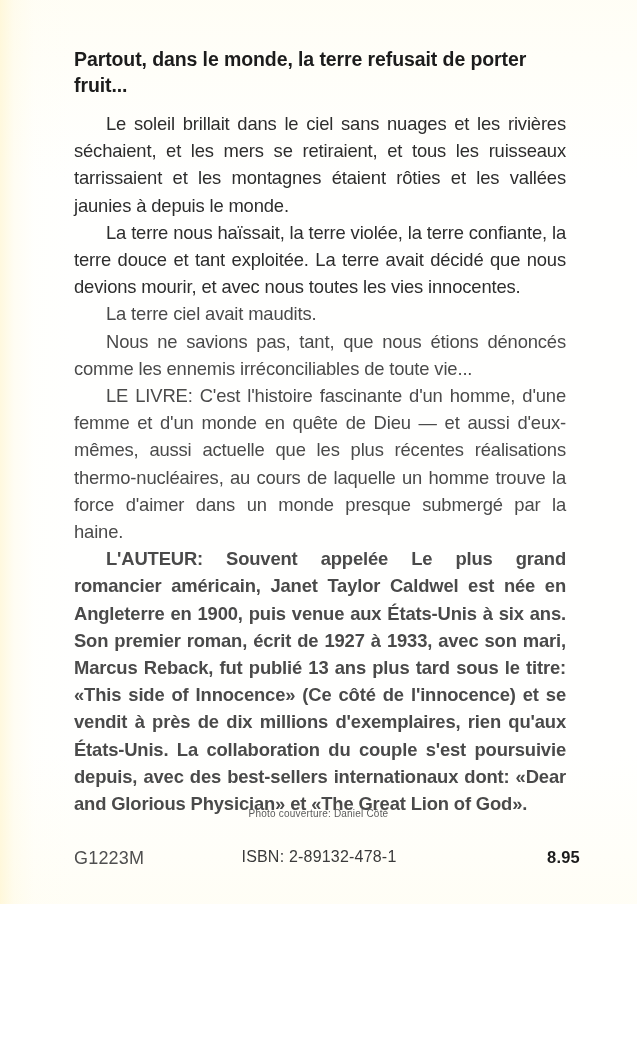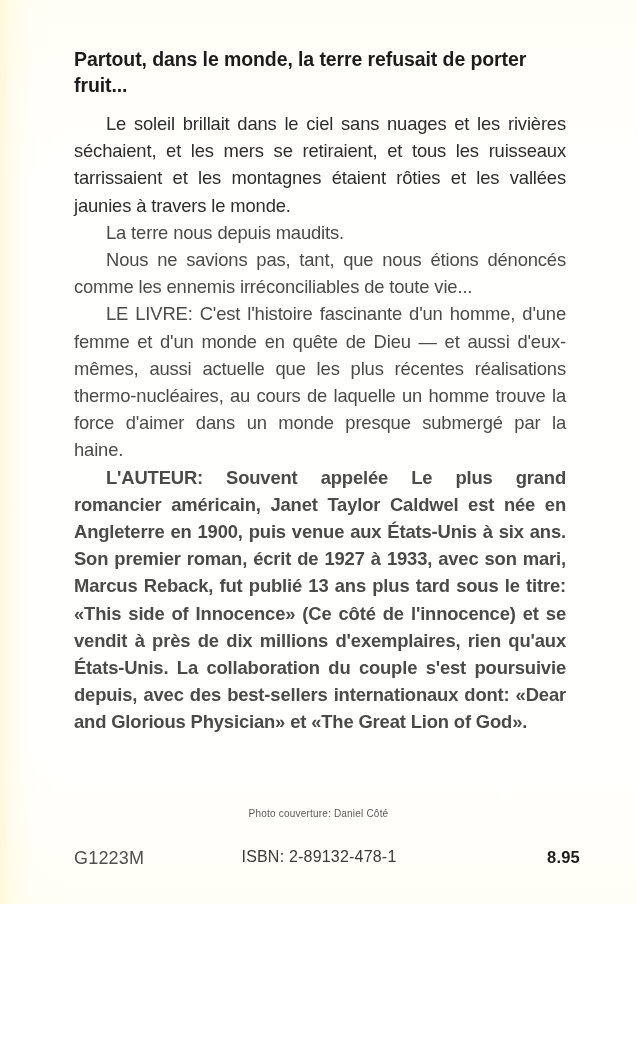--- a/index.html
+++ b/index.html
@@ -130,22 +130,23 @@
 </head>
 <body>
 
 <div class="page">
 
   <div class="content">
 
     <h1 class="headline">Partout, dans le monde, la terre refusait de porter fruit...</h1>
 
     <div class="excerpt">
-      <p class="body gap-block">Le soleil brillait dans le ciel sans nuages et les rivières séchaient, et les mers se retiraient, et tous les ruisseaux tarrissaient et les montagnes étaient rôties et les vallées jaunies à travers le monde.</p>
-      <p class="body gap-block light">La terre nous depuis maudits.</p>
+      <p class="body gap-block">Le soleil brillait dans le ciel sans nuages et les rivières séchaient, et les mers se retiraient, et tous les ruisseaux tarrissaient et les montagnes étaient rôties et les vallées jaunies à depuis le monde.</p>
+      <p class="body gap-block">La terre nous haïssait, la terre violée, la terre confiante, la terre douce et tant exploitée. La terre avait décidé que nous devions mourir, et avec nous toutes les vies innocentes.</p>
+      <p class="body gap-block light">La terre ciel avait maudits.</p>
       <p class="body gap-block light">Nous ne savions pas, tant, que nous étions dénoncés comme les ennemis irréconciliables de toute vie...</p>
     </div>
 
     <p class="body gap-block light">LE LIVRE: C'est l'histoire fascinante d'un homme, d'une femme et d'un monde en quête de Dieu — et aussi d'eux-mêmes, aussi actuelle que les plus récentes réalisations thermo-nucléaires, au cours de laquelle un homme trouve la force d'aimer dans un monde presque submergé par la haine.</p>
 
     <p class="body gap-auth light">L'AUTEUR: Souvent appelée Le plus grand romancier américain, Janet Taylor Caldwel est née en Angleterre en 1900, puis venue aux États-Unis à six ans. Son premier roman, écrit de 1927 à 1933, avec son mari, Marcus Reback, fut publié 13 ans plus tard sous le titre: «This side of Innocence» (Ce côté de l'innocence) et se vendit à près de dix millions d'exemplaires, rien qu'aux États-Unis. La collaboration du couple s'est poursuivie depuis, avec des best-sellers internationaux dont: «Dear and Glorious Physician» et «The Great Lion of God».</p>
 
   </div>
 
   <div class="footer">

